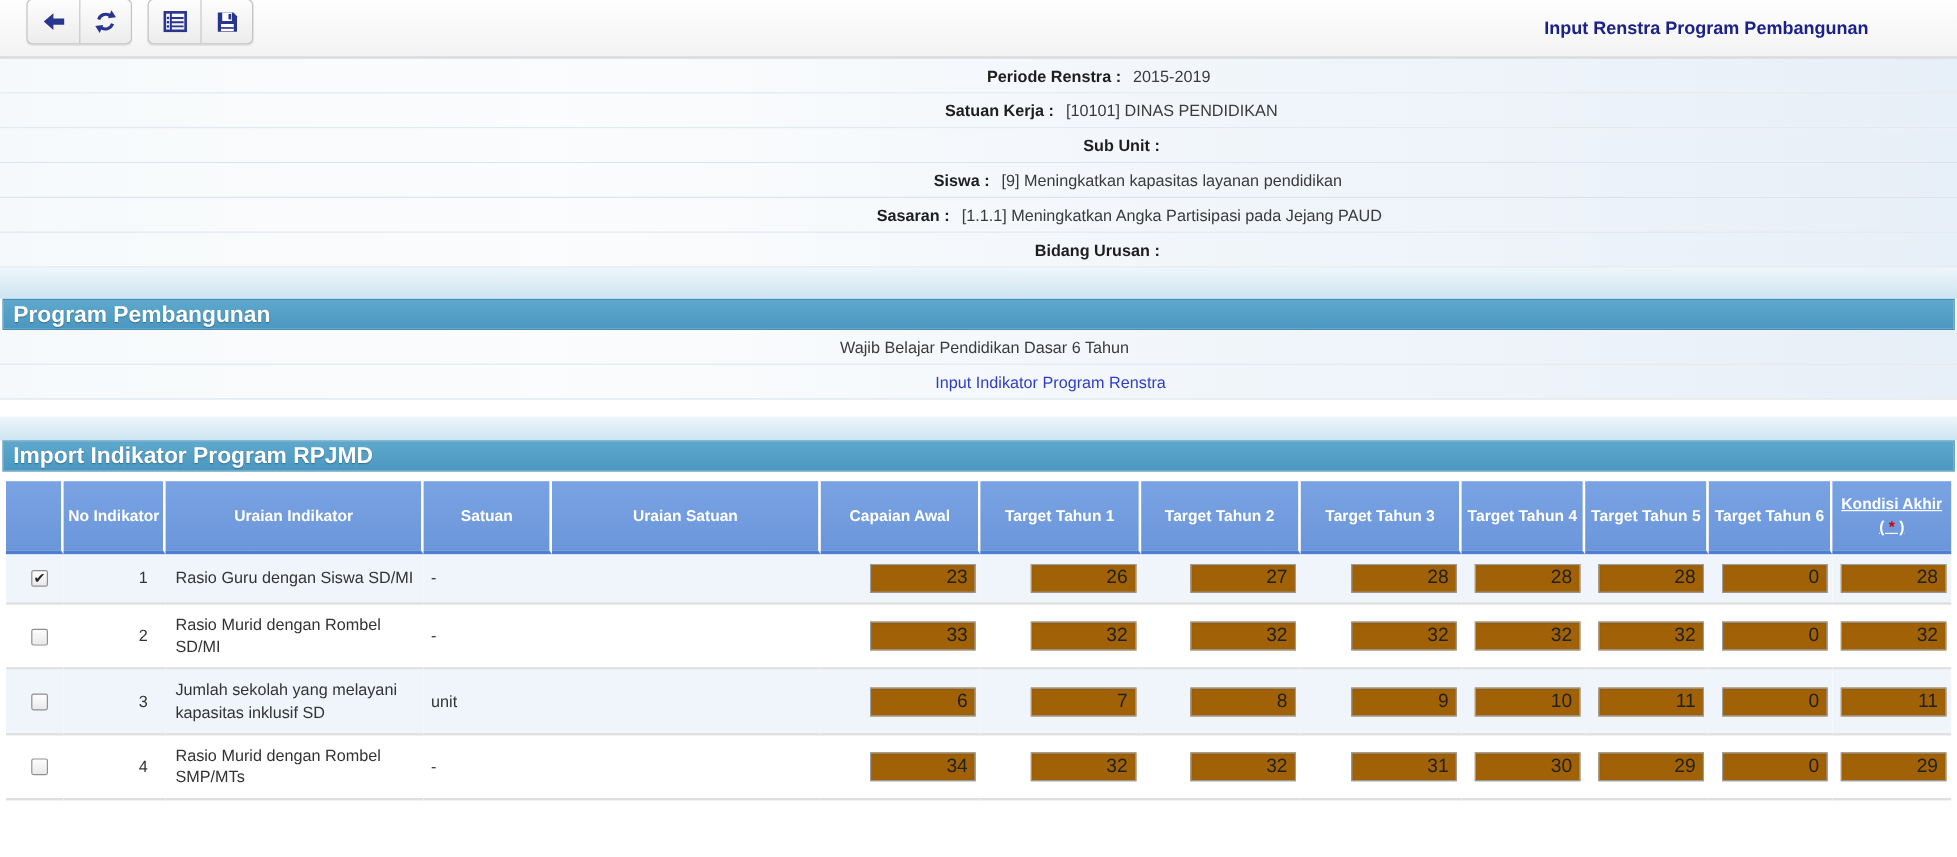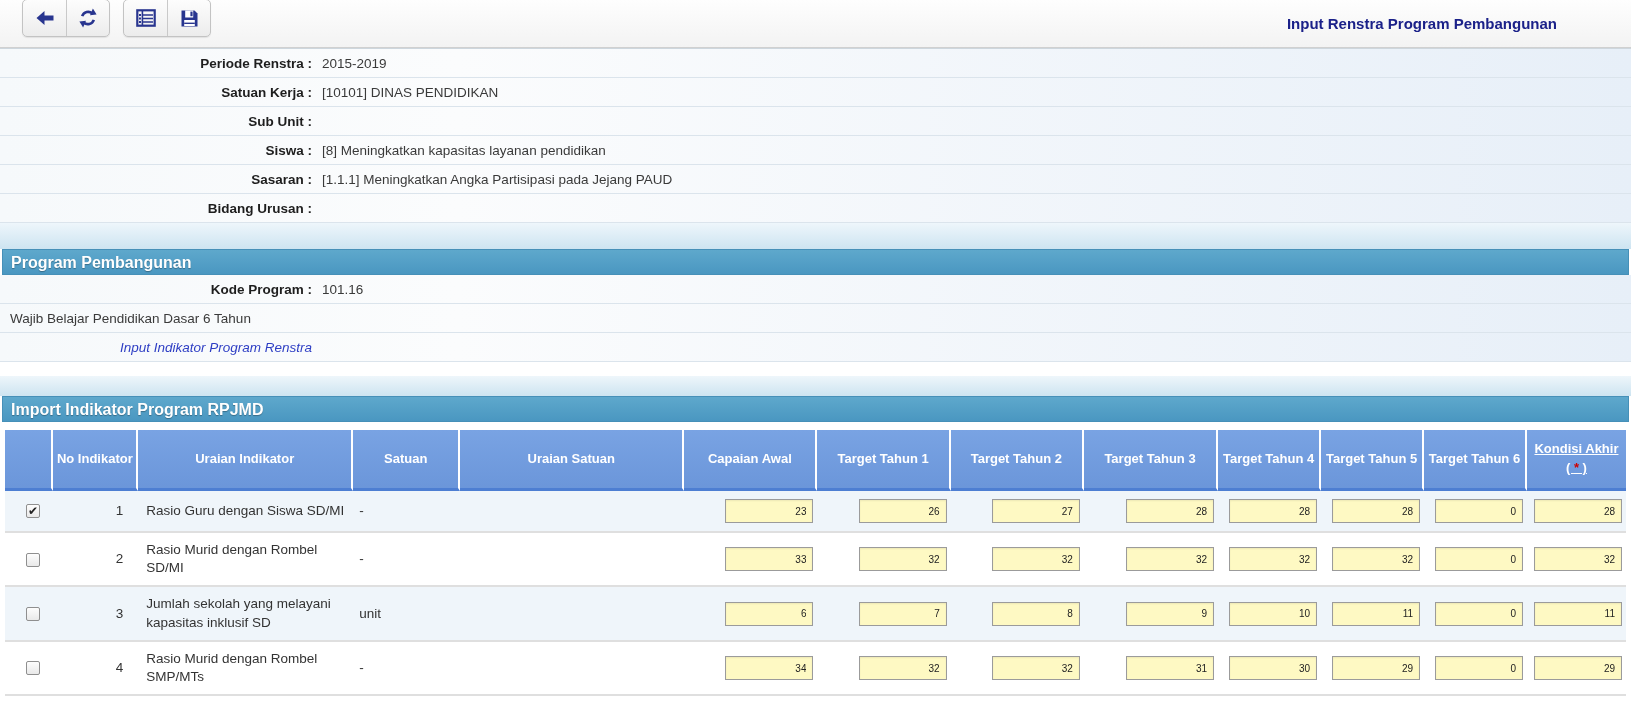--- a/index.html
+++ b/index.html
@@ -35,38 +35,39 @@
     position:absolute; right:74px; top:15px;
     color:#1b2189; font-weight:bold; font-size:15px;
   }
 
   
   .form-block { border-top:1px solid #cdd6dd; }
   .form-row {
     display:flex; align-items:center; min-height:29px;
     border-bottom:1px solid #dbe4ec;
     background:linear-gradient(90deg,#f6f9fb 0%,#fbfcfd 28%,#e7eff8 100%);
+    justify-content:center;
   }
   .form-label {
     width:312px; flex:0 0 312px; text-align:right;
     font-weight:bold; color:#1e1e1e;
   }
   .form-value { padding-left:10px; color:#3a3a3a; }
-  .link-cell { width:312px; flex:0 0 312px; text-align:right;font-style:italic; }
+  .link-cell { width:312px; flex:0 0 312px; text-align:right; }
   .renstra-link { color:#2e3ec4; text-decoration:none; cursor:pointer; }
 
   
   .pre-strip { background:linear-gradient(#eef6fb,#cde4f1); }
   .strip-a { height:26px; }
   .strip-b { height:20px; margin-top:14px; }
   .section-bar {
     height:26px; line-height:25px; margin:0 2px;
     background:linear-gradient(#5ea8cc,#4a97c1);
     border:1px solid #4690b8;
-    color:#fff; font-weight:bold; font-size:16px;
+    color:#fff; font-weight:bold; font-size:19px;
     padding-left:8px; text-shadow:0 1px 1px rgba(0,0,0,0.3);
   }
 
   
   .table-wrap { margin:8px 5px 0 5px; }
   table.ind { border-collapse:separate; border-spacing:0; width:100%; table-layout:fixed; }
   table.ind th {
     background:linear-gradient(#79a3e3,#6b96da);
     color:#fff; font-weight:bold; font-size:13px; text-align:center;
     vertical-align:middle; padding:5px 3px; height:61px; line-height:1.45;
@@ -81,22 +82,22 @@
   table.ind tbody tr:nth-child(odd) td { background:#eff5fa; }
   table.ind tbody tr:nth-child(even) td { background:#ffffff; }
   .c-sel { padding-left:21px !important; }
   .c-no  { text-align:right; padding-right:15px !important; color:#444; }
   .c-ura { padding-left:8px !important; }
   .c-sat { padding-left:6px !important; }
   .c-num { text-align:right; padding-right:4px !important; }
   .star  { color:#cf0000; }
 
   input.num {
-    width:88px; height:24px; border:1px solid #9b9b9b; background:#fef9c3;
-    text-align:right; padding:0 6px; font-size:10px; color:#222;
+    width:88px; height:24px; border:1px solid #9b9b9b; background:#a16207;
+    text-align:right; padding:0 6px; font-size:16px; color:#222;
     font-family:"Liberation Sans", sans-serif;
     box-shadow:inset 0 1px 2px rgba(0,0,0,0.07);
   }
 
   
   .cb {
     display:inline-block; width:14px; height:14px;
     border:1px solid #8f8f8f; border-radius:2px;
     background:linear-gradient(#fdfdfd,#e9e9e9);
     position:relative; cursor:pointer; vertical-align:middle;
@@ -175,39 +176,35 @@
   <div class="form-row">
     <div class="form-label">Satuan Kerja :</div>
     <div class="form-value">[10101] DINAS PENDIDIKAN</div>
   </div>
   <div class="form-row">
     <div class="form-label">Sub Unit :</div>
     <div class="form-value"></div>
   </div>
   <div class="form-row">
     <div class="form-label">Siswa :</div>
-    <div class="form-value">[8] Meningkatkan kapasitas layanan pendidikan</div>
+    <div class="form-value">[9] Meningkatkan kapasitas layanan pendidikan</div>
   </div>
   <div class="form-row">
     <div class="form-label">Sasaran :</div>
     <div class="form-value">[1.1.1] Meningkatkan Angka Partisipasi pada Jejang PAUD</div>
   </div>
   <div class="form-row">
     <div class="form-label">Bidang Urusan :</div>
     <div class="form-value"></div>
   </div>
 </div>
 
 <div class="pre-strip strip-a"></div>
 <div>
   <div class="section-bar">Program Pembangunan</div>
-  <div class="form-row">
-    <div class="form-label">Kode Program :</div>
-    <div class="form-value">101.16</div>
-  </div>
   <div class="form-row">
     <div class="form-value">Wajib Belajar Pendidikan Dasar 6 Tahun</div>
   </div>
   <div class="form-row">
     <div class="link-cell">
       <a class="renstra-link">Input Indikator Program Renstra</a>
     </div>
   </div>
 </div>
 

